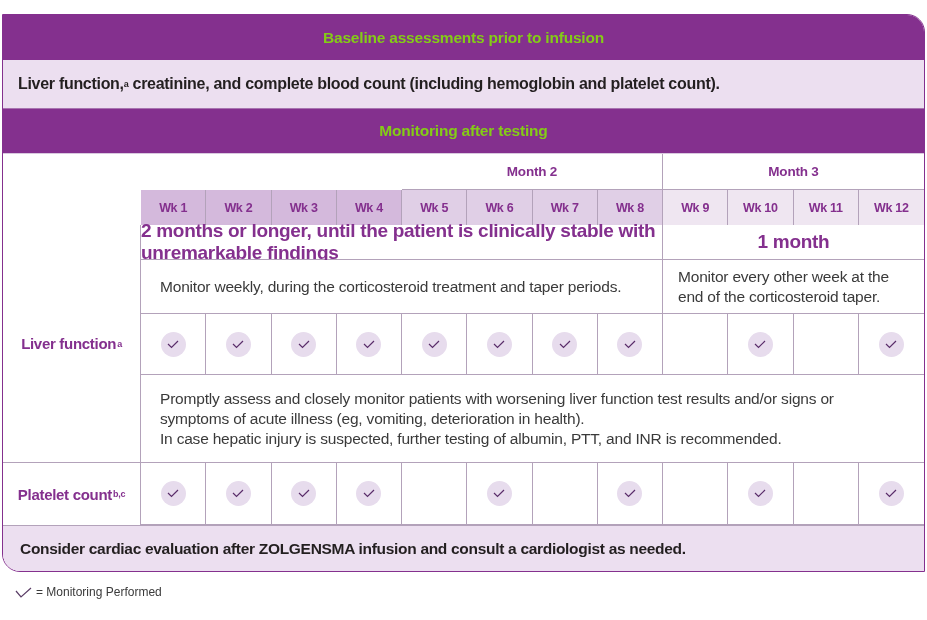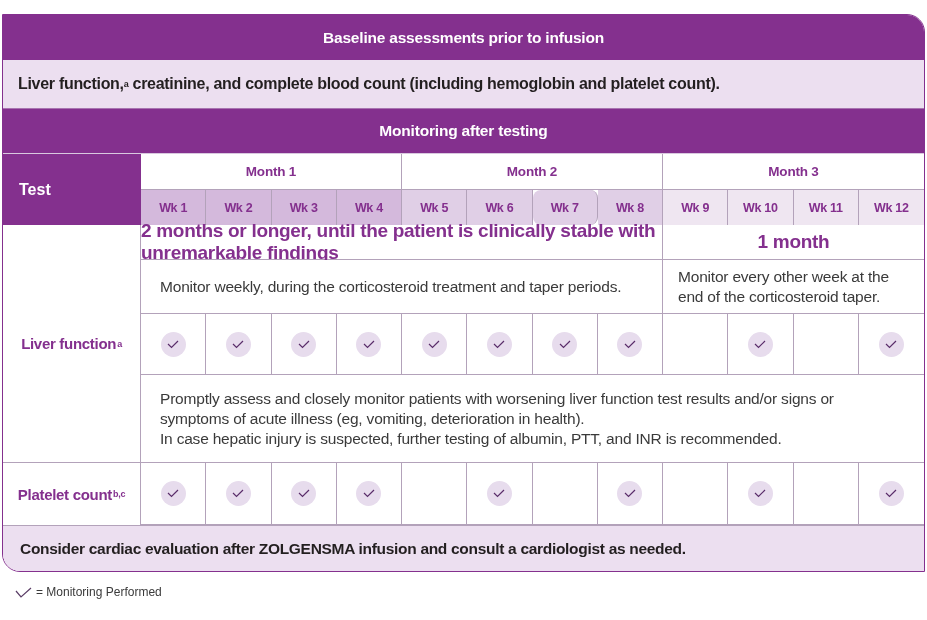--- a/index.html
+++ b/index.html
@@ -6,21 +6,21 @@
   body { width: 927px; height: 620px; position: relative; overflow: hidden;
          font-family: "Liberation Sans", sans-serif; }
   .table-wrap {
     position: absolute; left: 2px; top: 14px; width: 923px;
     border: 1px solid #84308e; border-top-right-radius: 18px; border-bottom-left-radius: 18px;
     overflow: hidden; background: #fff; box-sizing: border-box;
   }
   .band {
     display: flex; align-items: center; box-sizing: border-box;
   }
-  .band-purple { background: #84308e; color: #ffffff; font-weight: bold; font-size: 15.5px; justify-content: center; letter-spacing: -0.2px; }
+  .band-purple { background: #84308e; color: #84cc16; font-weight: bold; font-size: 15.5px; justify-content: center; letter-spacing: -0.2px; }
   .band-light { background: #ecdff0; color: #231f20; font-weight: bold; font-size: 16px; padding-left: 15px; letter-spacing: -0.3px; }
   .band-light sup { font-size: 9px; vertical-align: 6px; }
   .grid {
     display: grid;
     grid-template-columns: 138px repeat(12, 1fr);
     grid-template-rows: 36px 35px 35px 54px 61px 88px 62px;
     border-top: 1px solid #d9c8df;
   }
   .cell { box-sizing: border-box; border-right: 1px solid #b3a2ba; border-bottom: 1px solid #b3a2ba;
           display: flex; align-items: center; justify-content: center; }
@@ -53,33 +53,31 @@
 <div class="table-wrap">
   <div class="band band-purple" style="height:45px;">Baseline assessments prior to infusion</div>
   <div class="band band-light" style="height:48px;">
     <span>Liver function,</span>
       <sup>a</sup>
       <span style="white-space:pre;"> creatinine, and complete blood count (including hemoglobin and platelet count).</span>
   </div>
   <div class="band band-purple" style="height:45px; border-top:1px solid #a874b0;">Monitoring after testing</div>
 
   <div class="grid" id="grid">
-    <div class="cell test-head">Test</div>
-
-    <div class="cell month" style="grid-column: 2 / span 4; grid-row:1;">Month 1</div>
+
     <div class="cell month" style="grid-column: 6 / span 4; grid-row:1;">Month 2</div>
     <div class="cell month last-col" style="grid-column: 10 / span 4; grid-row:1;">Month 3</div>
 
     <div class="cell wk m1" style="grid-column:2; grid-row:2;">Wk 1</div>
     <div class="cell wk m1" style="grid-column:3; grid-row:2;">Wk 2</div>
     <div class="cell wk m1" style="grid-column:4; grid-row:2;">Wk 3</div>
     <div class="cell wk m1" style="grid-column:5; grid-row:2;">Wk 4</div>
     <div class="cell wk m2" style="grid-column:6; grid-row:2;">Wk 5</div>
     <div class="cell wk m2" style="grid-column:7; grid-row:2;">Wk 6</div>
-    <div class="cell wk m2" style="grid-column:8; grid-row:2;border-radius:8px;">Wk 7</div>
+    <div class="cell wk m2" style="grid-column:8; grid-row:2;">Wk 7</div>
     <div class="cell wk m2" style="grid-column:9; grid-row:2;">Wk 8</div>
     <div class="cell wk m3" style="grid-column:10; grid-row:2;">Wk 9</div>
     <div class="cell wk m3" style="grid-column:11; grid-row:2;">Wk 10</div>
     <div class="cell wk m3" style="grid-column:12; grid-row:2;">Wk 11</div>
     <div class="cell wk m3 last-col" style="grid-column:13; grid-row:2;">Wk 12</div>
 
     <div class="cell row-label" style="grid-row: 3 / span 4; justify-content: center;">
       <span>Liver function</span>
         <sup>a</sup>
     </div>

